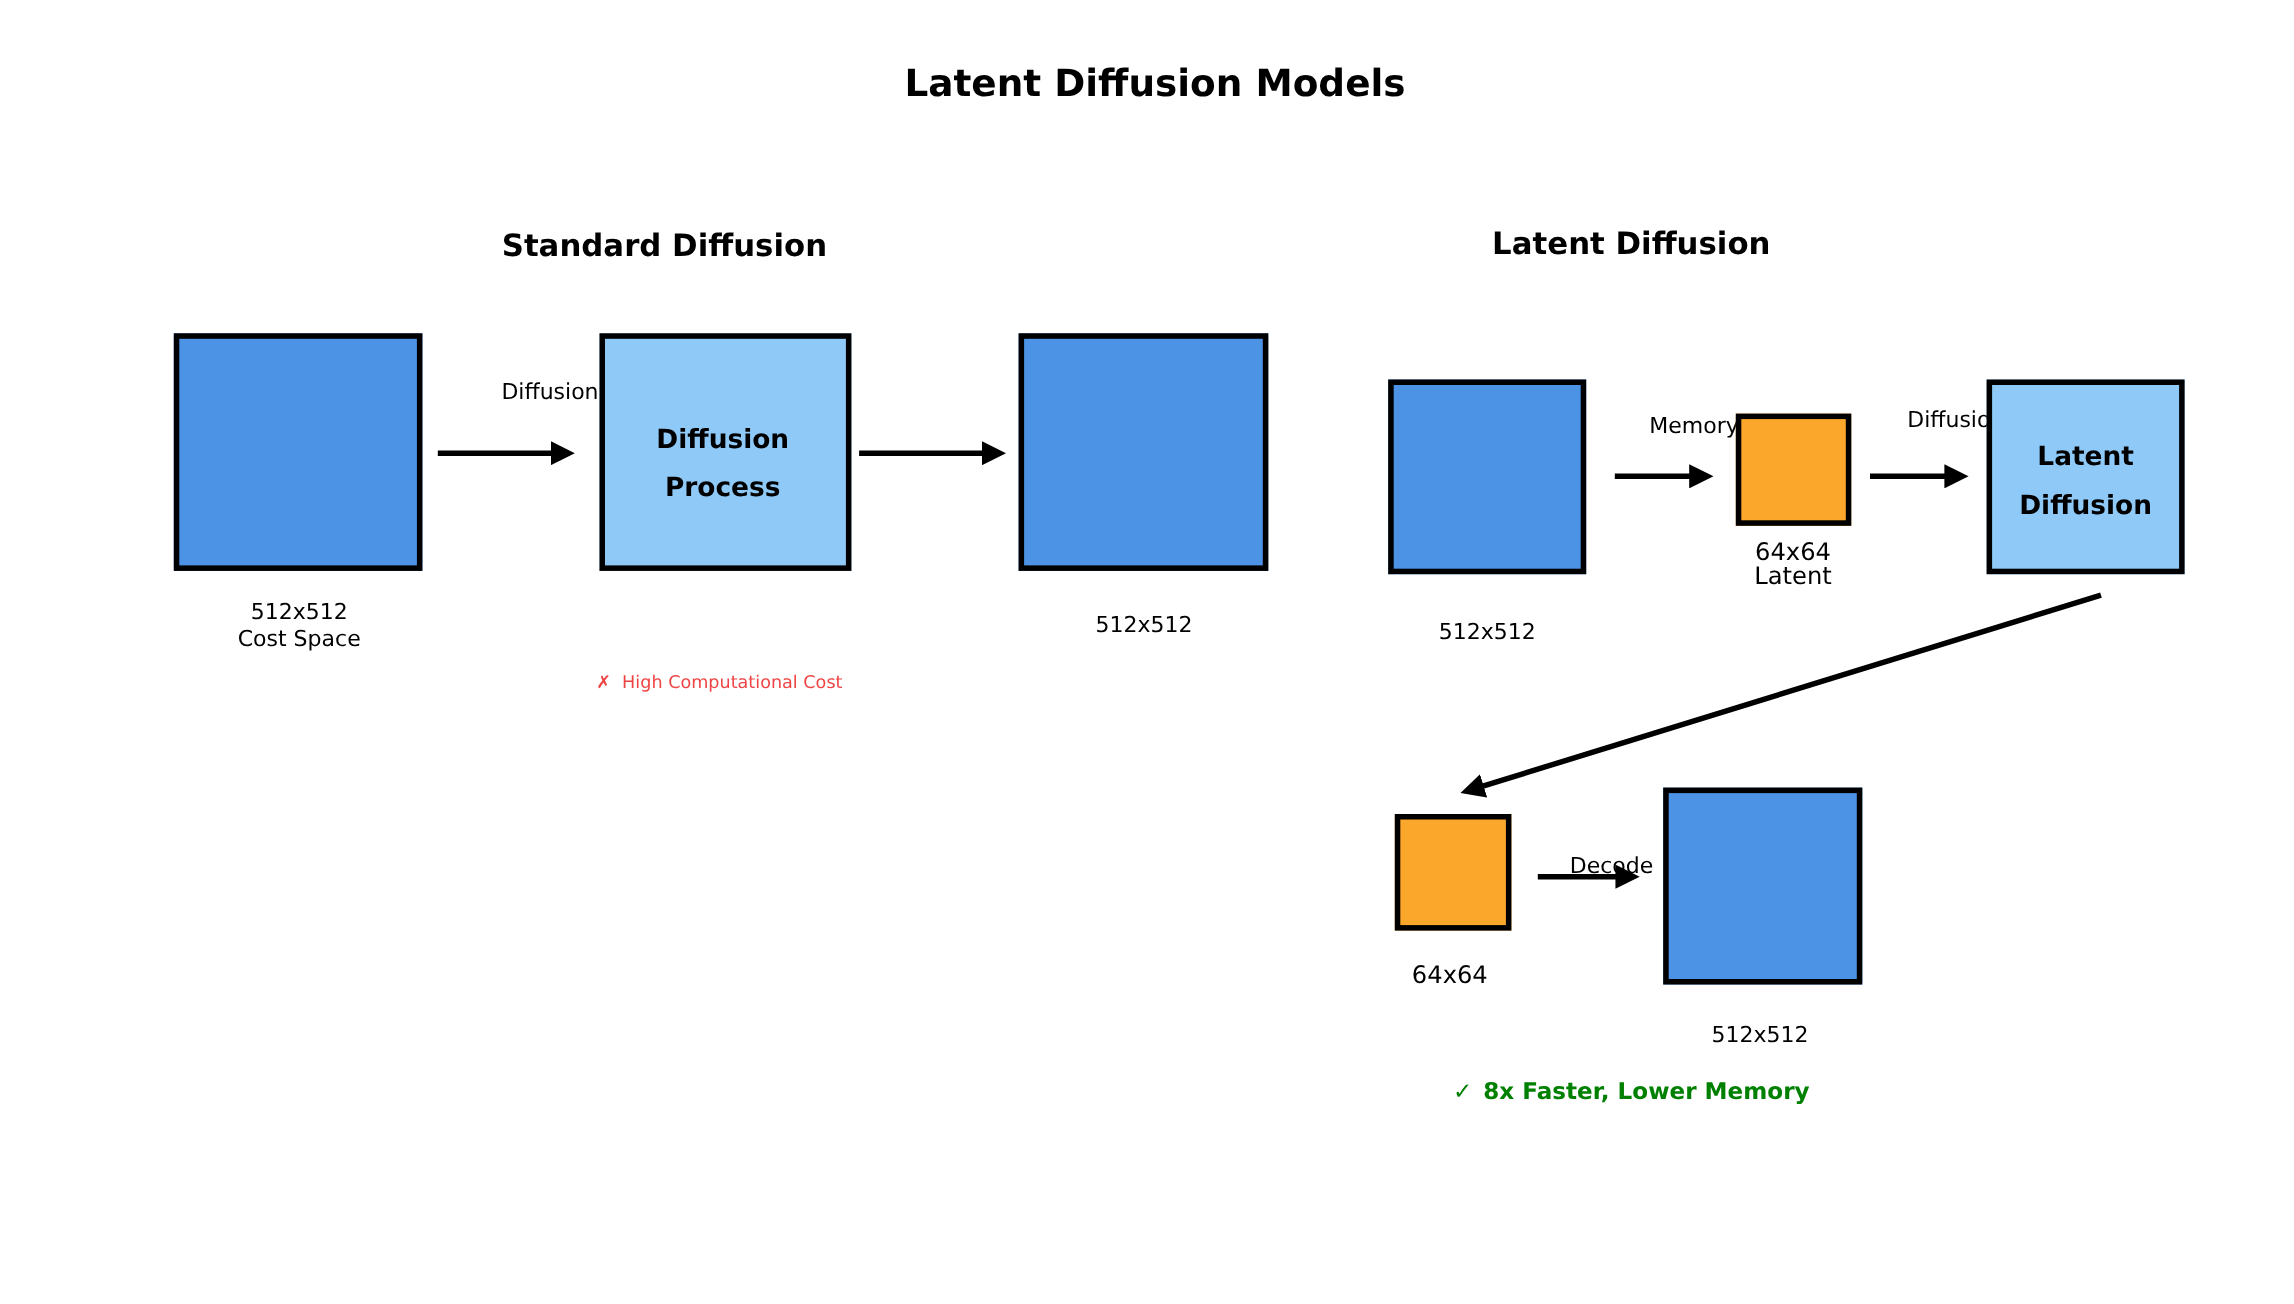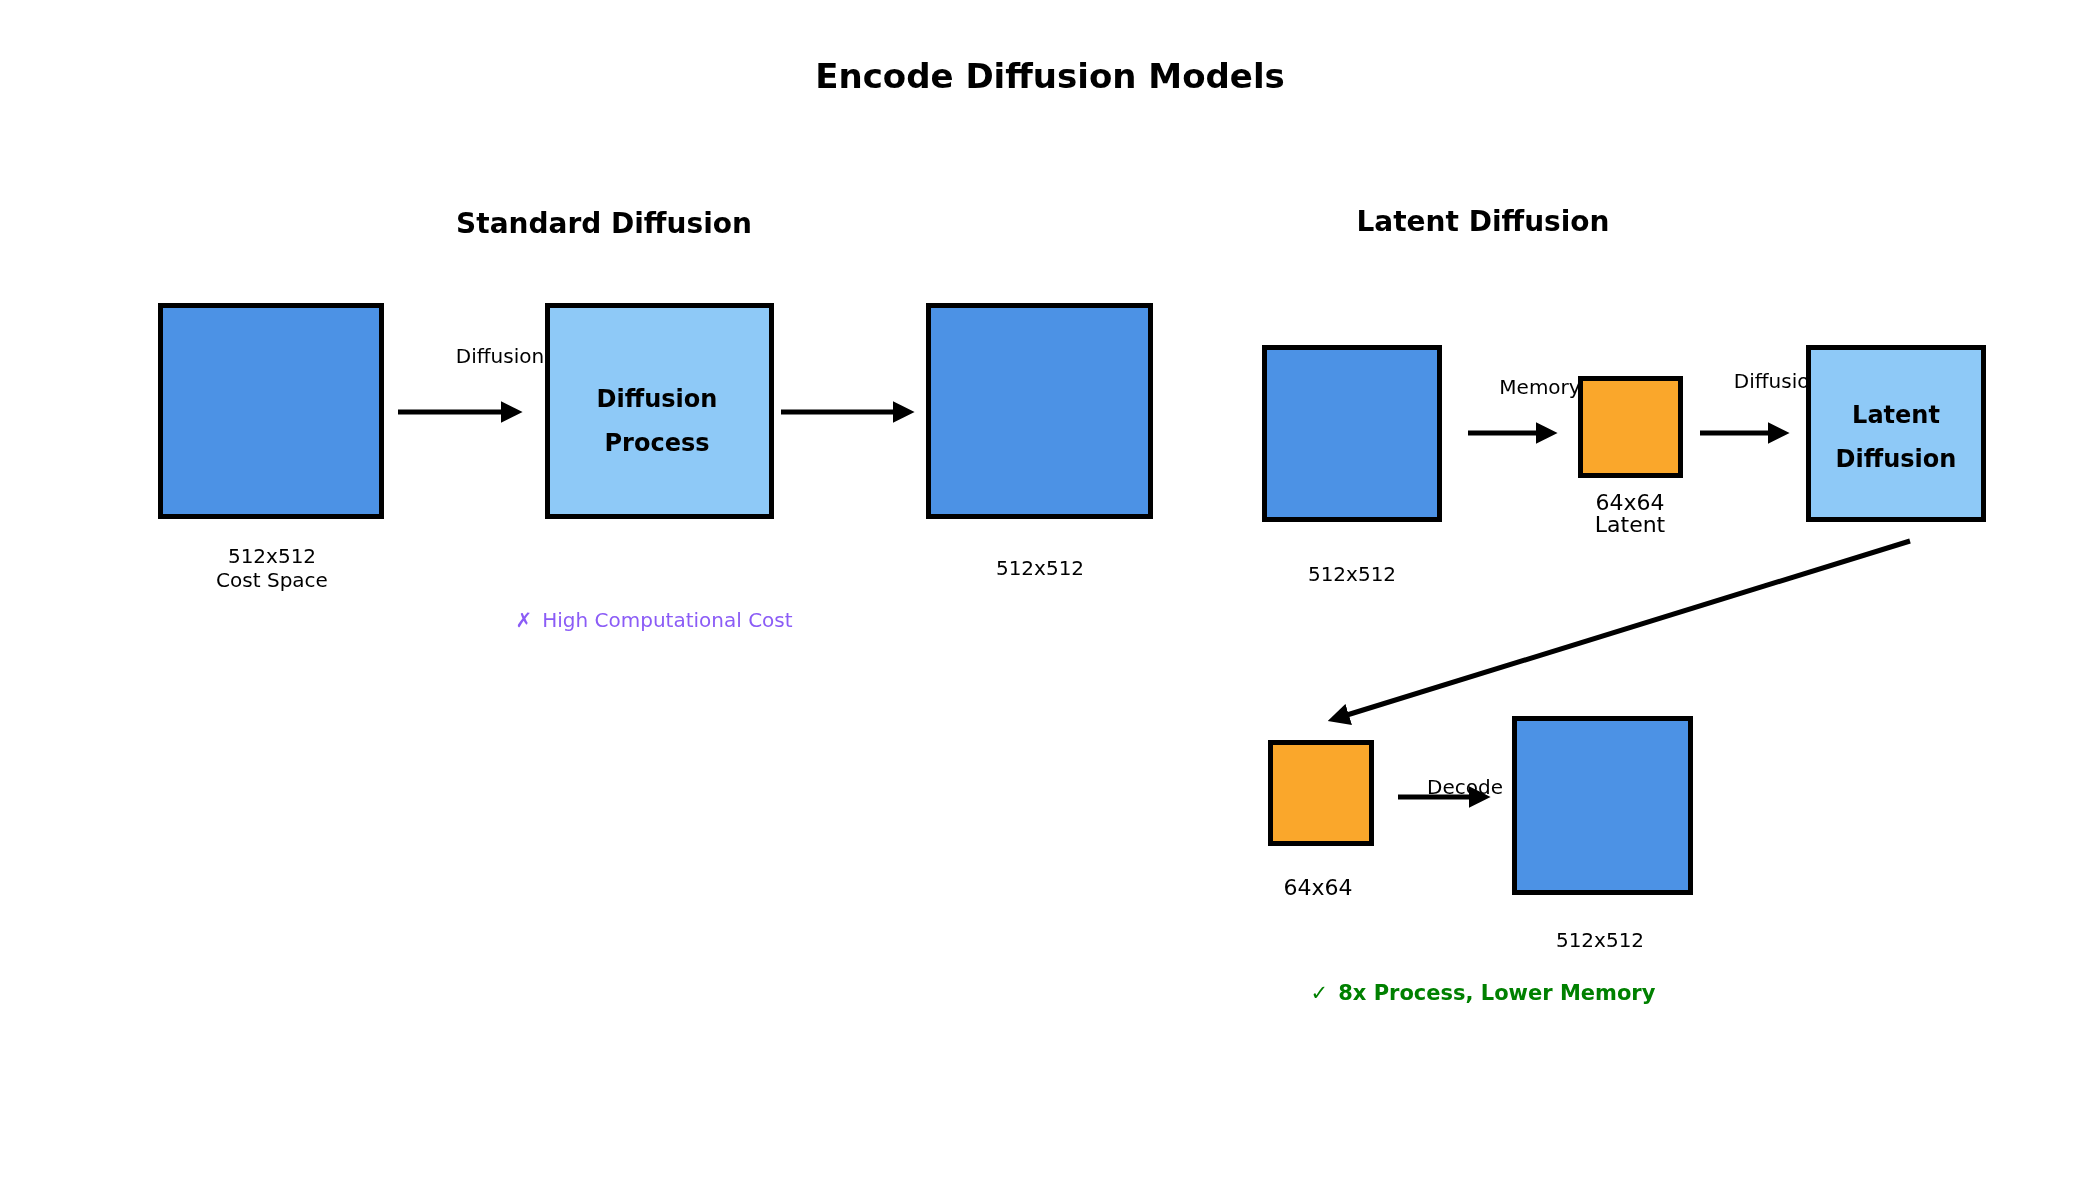--- a/index.html
+++ b/index.html
@@ -12,21 +12,21 @@
   .light { background:#8EC9F7; }
   .orange{ background:#FAA72B; }
   .lbl {
     position:absolute; transform:translate(-50%,-50%);
     white-space:nowrap; text-align:center; font-size:20px; line-height:1;
   }
   .title   { font-size:34px; font-weight:bold; }
   .heading { font-size:28px; font-weight:bold; }
   .boxtext { font-size:24px; font-weight:bold; }
   .small   { font-size:22px; }
-  .red     { color:#8b5cf6; font-size:20px; }
+  .red     { color:#ef4444; font-size:16px; }
   .green   { color:#008000; font-size:21px; font-weight:bold; }
   .icon-gap { display:inline-block; margin-right:10px; }
   svg.arrows { position:absolute; left:0; top:0; pointer-events:none; }
 </style>
 </head>
 <body>
 
 <div id="canvas">
 
   <svg class="arrows" width="2085" height="1185" viewBox="0 0 2085 1185">
@@ -36,21 +36,21 @@
       </marker>
     </defs>
     <line x1="398" y1="412" x2="516" y2="412" stroke="#000" stroke-width="5" marker-end="url(#ah)"></line>
     <line x1="781" y1="412" x2="908" y2="412" stroke="#000" stroke-width="5" marker-end="url(#ah)"></line>
     <line x1="1468" y1="433" x2="1551" y2="433" stroke="#000" stroke-width="5" marker-end="url(#ah)"></line>
     <line x1="1700" y1="433" x2="1783" y2="433" stroke="#000" stroke-width="5" marker-end="url(#ah)"></line>
     <line x1="1910" y1="541" x2="1334" y2="719" stroke="#000" stroke-width="5" marker-end="url(#ah)"></line>
     <line x1="1398" y1="797" x2="1484" y2="797" stroke="#000" stroke-width="5" marker-end="url(#ah)"></line>
   </svg>
 
-  <div class="lbl title" style="left:1050px; top:76px;">Encode Diffusion Models</div>
+  <div class="lbl title" style="left:1050px; top:76px;">Latent Diffusion Models</div>
 
   <div class="lbl heading" style="left:604px; top:224px;">Standard Diffusion</div>
 
   <div class="box blue" style="left:158px; top:303px; width:226px; height:216px;"></div>
   <div class="lbl" style="left:272px; top:556px;">512x512</div>
   <div class="lbl" style="left:272px; top:580px;">Cost Space</div>
 
   <div class="lbl" style="left:500px; top:356px;">Diffusion</div>
 
   <div class="box light" style="left:545px; top:303px; width:229px; height:216px;"></div>
@@ -83,16 +83,16 @@
 
   <div class="box orange" style="left:1268px; top:740px; width:106px; height:106px;"></div>
   <div class="lbl small" style="left:1318px; top:888px;">64x64</div>
 
   <div class="lbl" style="left:1465px; top:743px;margin-top:44px;">Decode</div>
 
   <div class="box blue" style="left:1512px; top:716px; width:181px; height:179px;"></div>
   <div class="lbl" style="left:1600px; top:940px;">512x512</div>
 
   <div class="lbl green" style="left:1483px; top:993px;">
-    <span class="icon-gap">✓</span><span>8x Process, Lower Memory</span>
+    <span class="icon-gap">✓</span><span>8x Faster, Lower Memory</span>
   </div>
 
 </div>
 
 </body></html>

